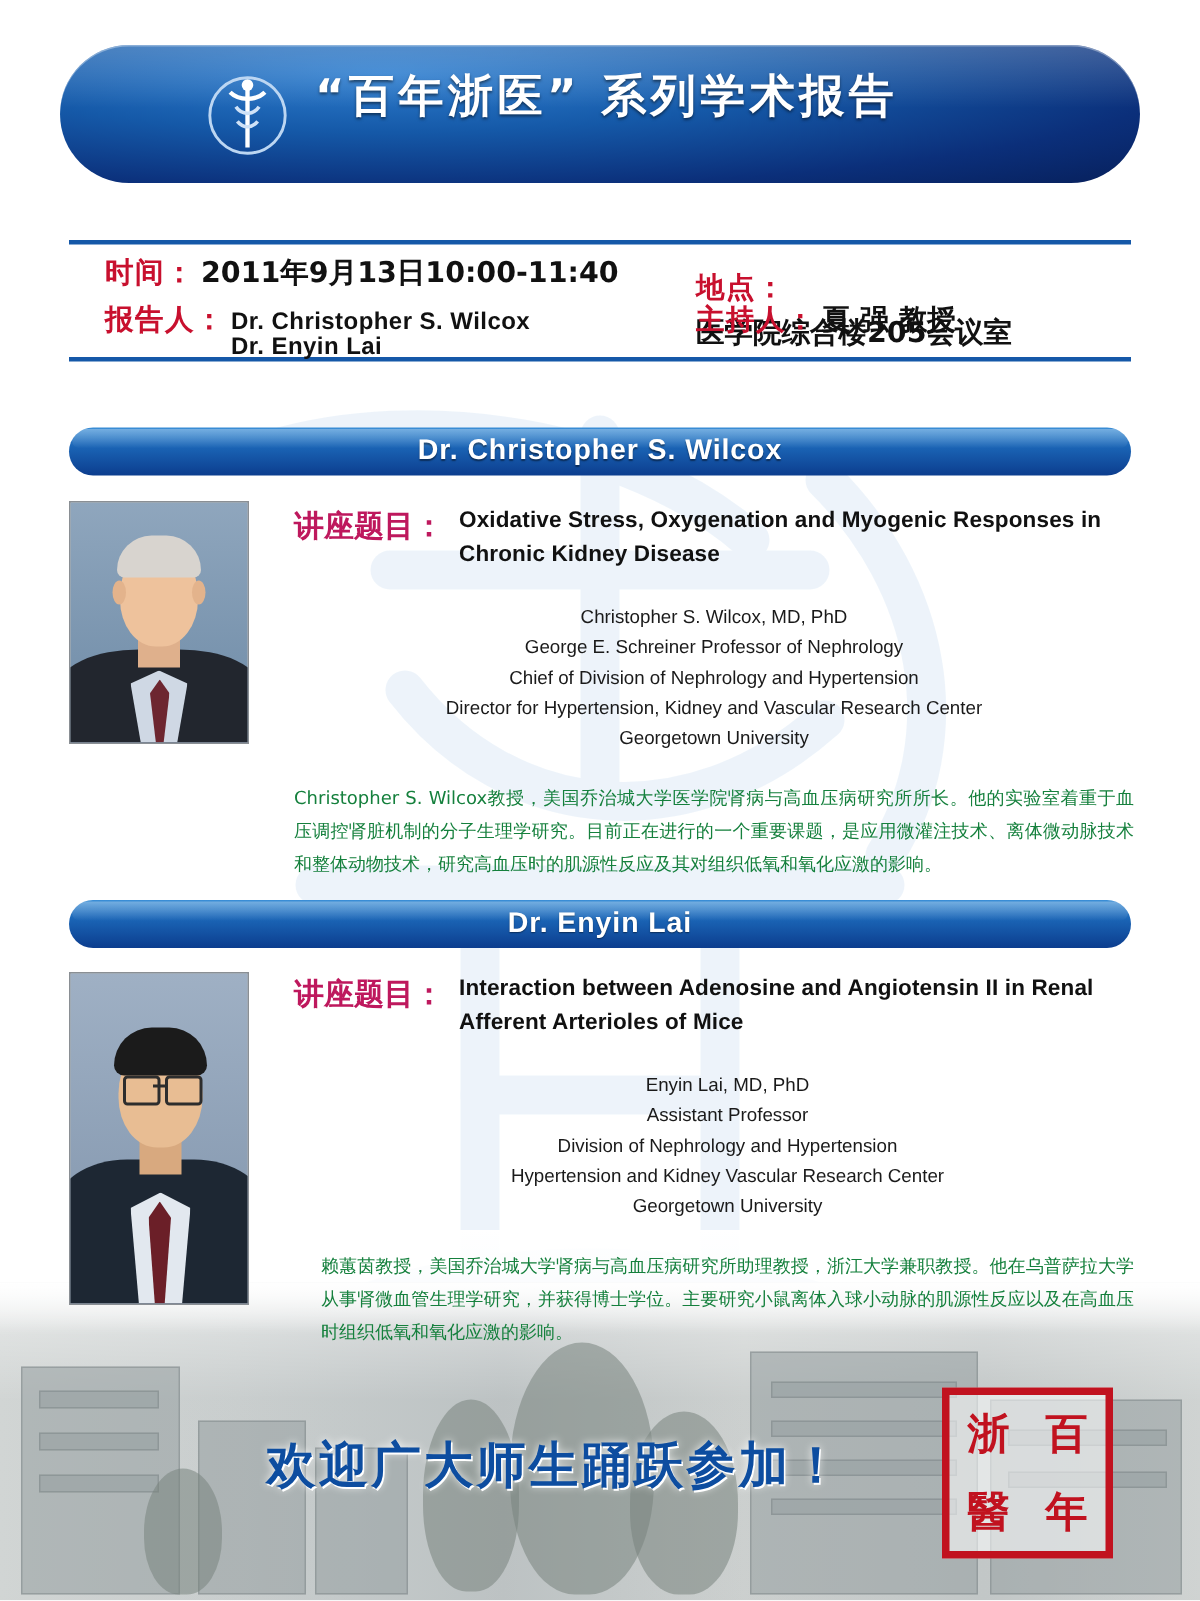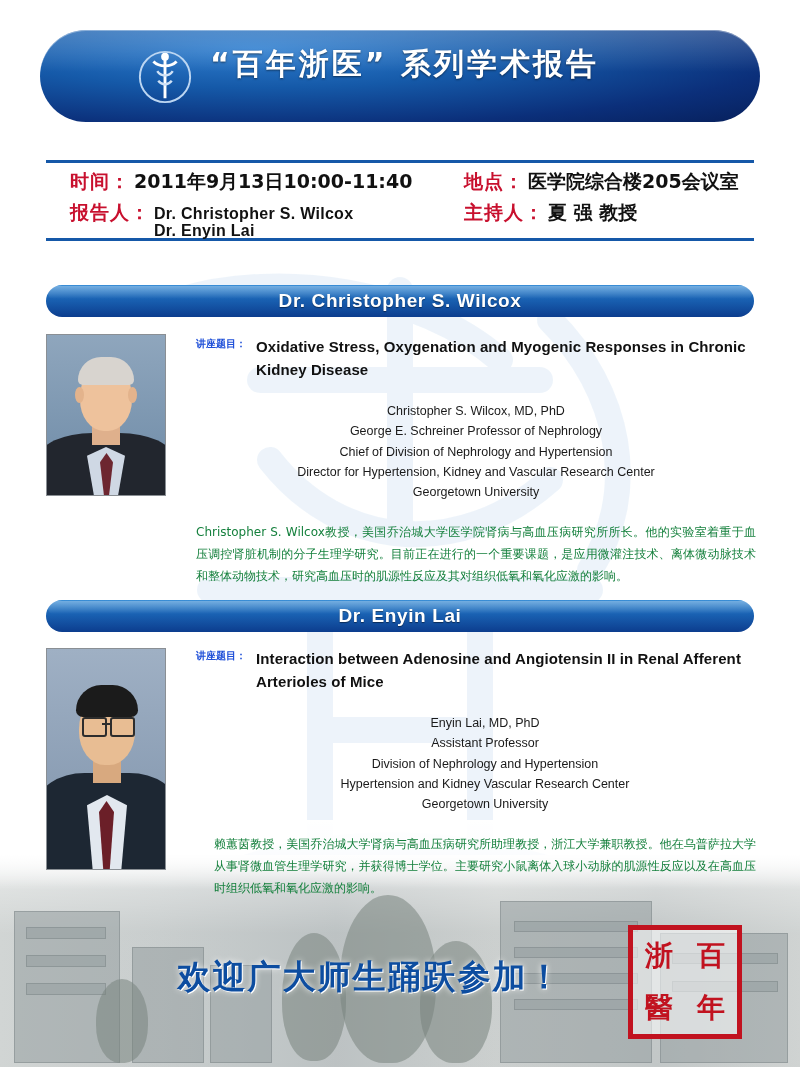--- a/index.html
+++ b/index.html
@@ -120,21 +120,21 @@
     font-size: 19px;
   }
   .info-row {
     position: absolute;
     display: flex;
     align-items: baseline;
     gap: 4px;
   }
   .r1 { left: 0; top: 2px; }
   .r2 { left: 0; top: 33px; }
-  .r3 { left: 394px; top: 2px; }
+  .r3 { left: 394px; top: 12px; flex-direction: column; }
   .r4 { left: 394px; top: 33px; text-align: center; }
   .stack {
     display: flex;
     flex-direction: column;
     line-height: 1.08;
   }
   .speaker-line {
     color: #111111;
     font-weight: bold;
     font-size: 16px;
@@ -205,24 +205,24 @@
   .block { position: absolute; }
   .block-1 { left: 196px; top: 336px; width: 560px; }
   .block-2 { left: 196px; top: 648px; width: 560px; }
 
   .topic-row {
     display: flex;
     align-items: flex-start;
     gap: 10px;
   }
   .topic-label {
-    color: #1d4ed8;
-    font-weight: bold;
-    font-family: "DejaVu Sans", sans-serif;
-    font-size: 10px;
+    color: #be185d;
+    font-weight: bold;
+    font-family: "DejaVu Sans", sans-serif;
+    font-size: 20px;
     white-space: nowrap;
     padding-top: 1px;
   }
   .topic-title {
     color: #111111;
     font-weight: bold;
     font-size: 15px;
     line-height: 1.5;
     letter-spacing: 0.1px;
   }

